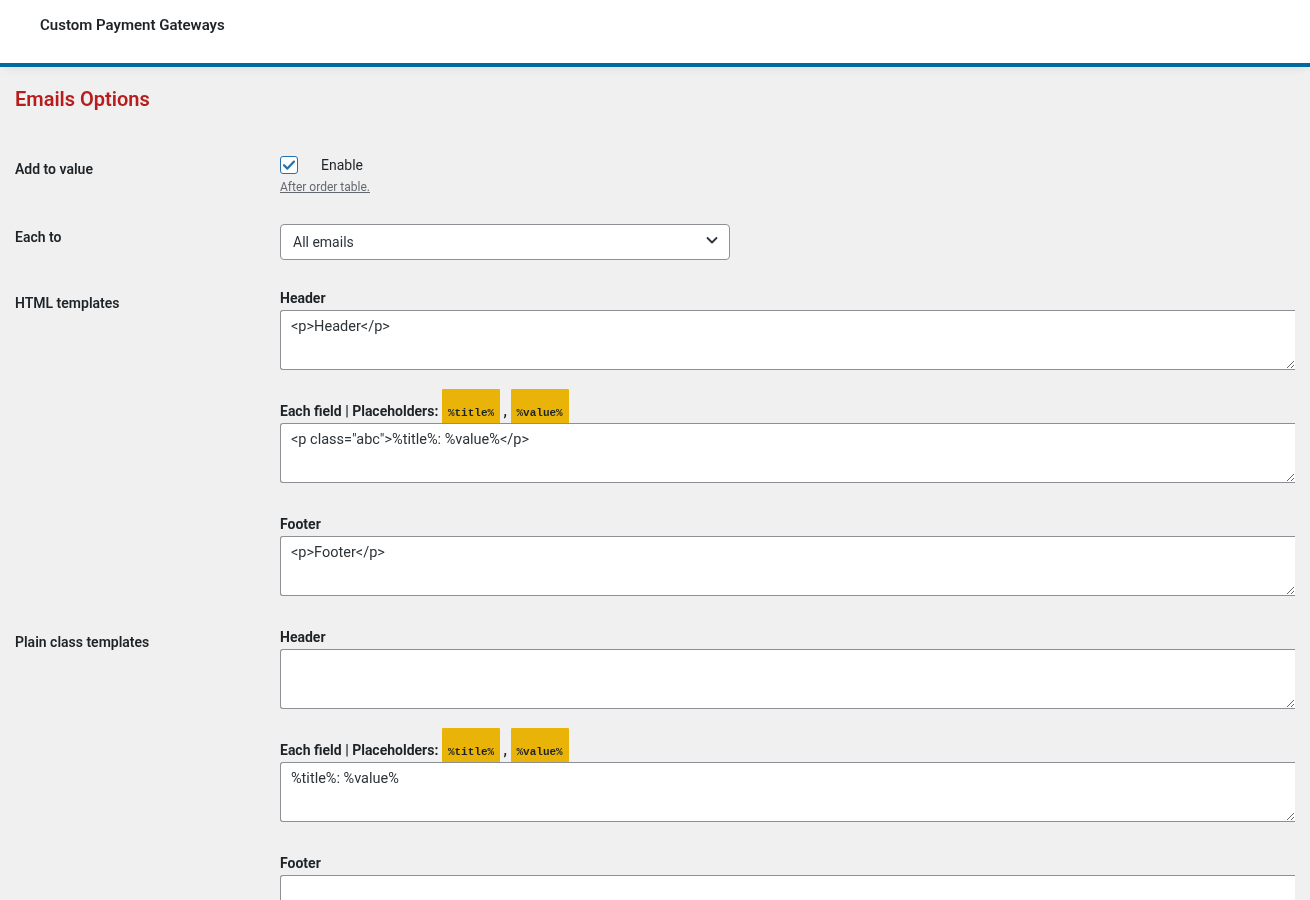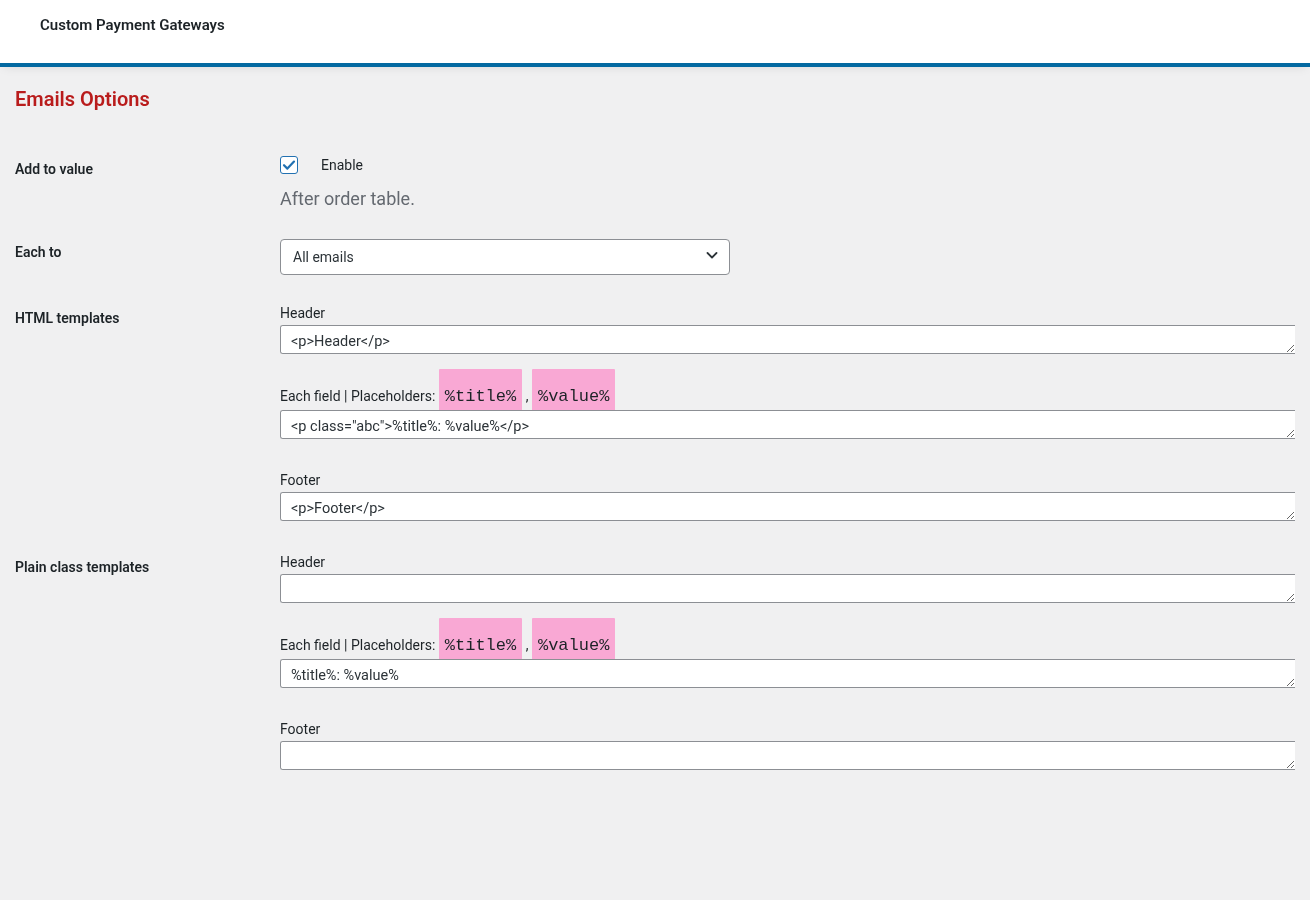--- a/index.html
+++ b/index.html
@@ -74,22 +74,23 @@
     border-color: #2271b1;
   }
   .wp-check.checked svg { display: block; }
   .wp-check svg { display: none; }
   .check-label {
     font-size: 14px;
     color: #1d2327;
   }
   .desc {
     color: #646970;
-    font-size: 18px;
-    margin-top: 14px;
+    font-size: 12px;
+    margin-top: 6px;
+    text-decoration: underline;
   }
   .select-wrap {
     position: relative;
     width: 450px;
     max-width: 100%;
   }
   .select {
     width: 100%;
     height: 36px;
     background: #fff;
@@ -110,36 +111,37 @@
     pointer-events: none;
     color: #2c3338;
   }
   .field-block { margin-bottom: 30px; }
   .field-block:last-child { margin-bottom: 0; }
   .field-label {
     font-size: 14px;
     color: #1d2327;
     margin-bottom: 4px;
     display: block;
+    font-weight: bold;
   }
   .code-chip {
     font-family: Consolas, Monaco, "Courier New", monospace;
-    font-size: 17px;
-    background: #f9a8d4;
+    font-size: 11px;
+    background: #eab308;
     padding: 18px 6px;
     border-radius: 1px;
     color: #1d2327;
   }
   .plain-sep {
     color: #1d2327;
   }
   textarea.wide {
     width: 100%;
     min-width: 100%;
-    height: 29px;
+    height: 60px;
     resize: vertical;
     border: 1px solid #8c8f94;
     border-radius: 3px 0 0 3px;
     border-right: none;
     padding: 6px 10px;
     font-family: -apple-system, BlinkMacSystemFont, "Segoe UI", Roboto, Arial, sans-serif;
     font-size: 14.5px;
     color: #2c3338;
     line-height: 1.4;
     background: #fff;

